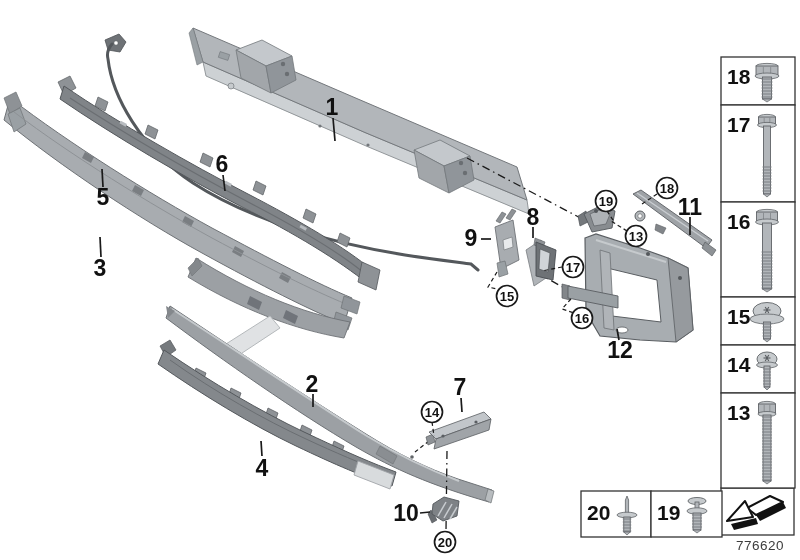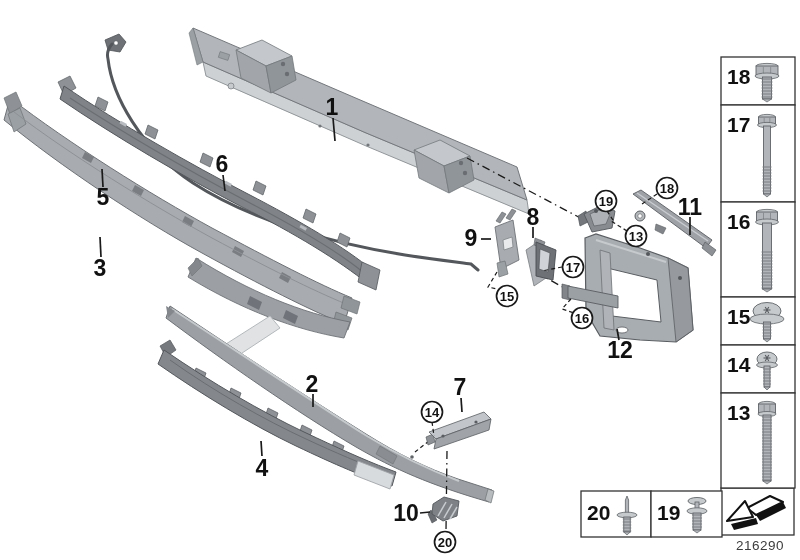--- a/index.html
+++ b/index.html
@@ -460,14 +460,14 @@
             <line x1="692" y1="518" x2="702" y2="518" stroke="#7b7f83" stroke-width="1"></line>
             <line x1="692" y1="521" x2="702" y2="521" stroke="#7b7f83" stroke-width="1"></line>
             <line x1="692" y1="524" x2="702" y2="524" stroke="#7b7f83" stroke-width="1"></line>
             <line x1="692" y1="527" x2="702" y2="527" stroke="#7b7f83" stroke-width="1"></line>
             <polygon points="693,530 701,530 697,533" fill="#b2b6ba" stroke="#5f6367" stroke-width="0.7"></polygon>
           </g>
         </g>
       </g>
 </svg>
 
-<div class="diagram-id">216290</div>
+<div class="diagram-id">776620</div>
 </div>
 
 </body></html>

